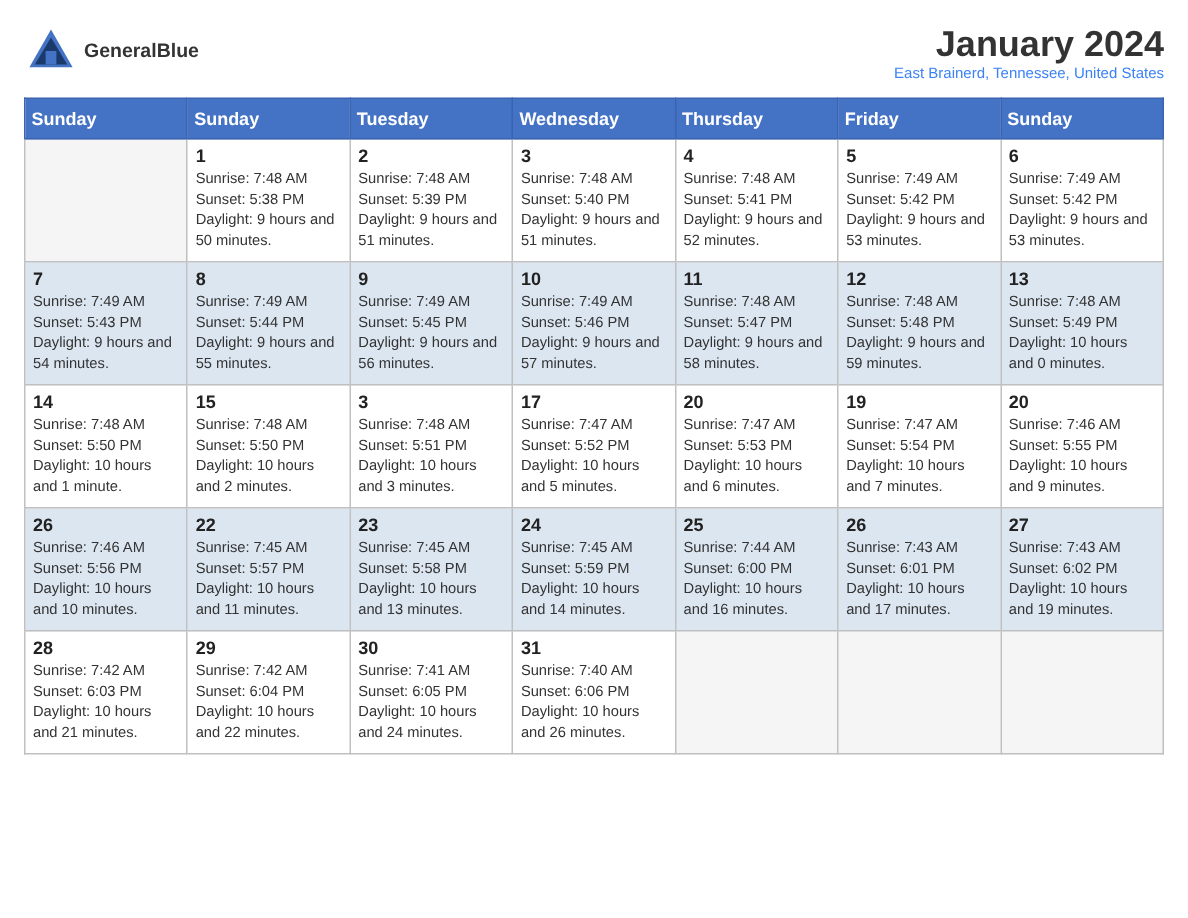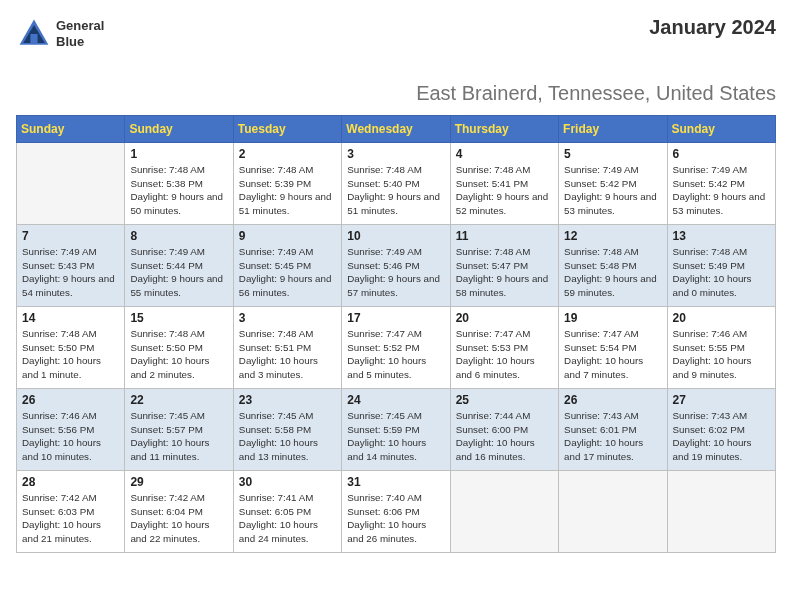--- a/index.html
+++ b/index.html
@@ -16,51 +16,50 @@
       align-items: flex-start;
       margin-bottom: 10px;
     }
     .logo {
       display: flex;
       align-items: center;
       gap: 4px;
     }
     .logo-text {
       display: flex;
-      flex-direction: column;
+      flex-direction: row;
       font-size: 13px;
       font-weight: bold;
       color: #333;
       line-height: 1.2;
     }
     .logo-icon {
       width: 36px;
       height: 36px;
     }
     .title-area {
       text-align: right;
     }
     .month-title {
-      font-size: 20px;
+      font-size: 24px;
       font-weight: bold;
       color: #333;
     }
     .location-title {
-      font-size: 20px;
-      color: #737373;
-      margin-top: 43px;
+      font-size: 10px;
+      color: #3b82f6;
     }
     table {
       width: 100%;
       border-collapse: collapse;
       font-size: 10.5px;
     }
     thead tr th {
       background-color: #4472c4;
-      color: #fde047;
+      color: #ffffff;
       font-weight: bold;
       padding: 6px 4px;
       text-align: left;
       border: 1px solid #3a63b0;
       font-size: 12px;
     }
     tbody tr {
       vertical-align: top;
     }
     tbody tr td {

